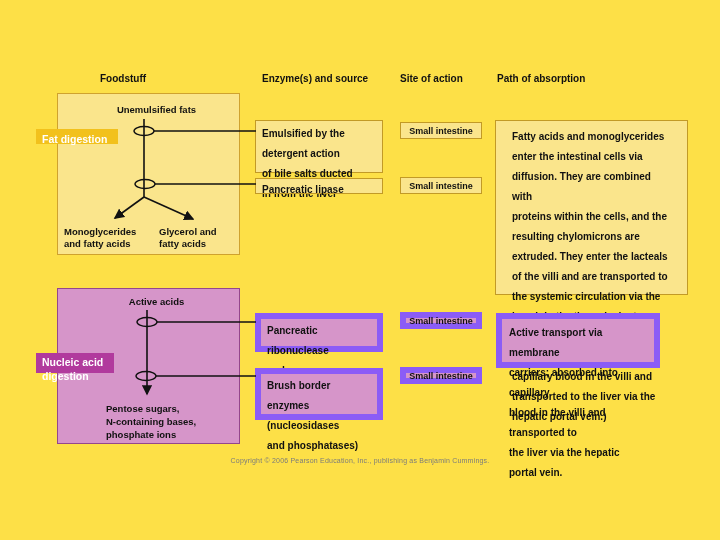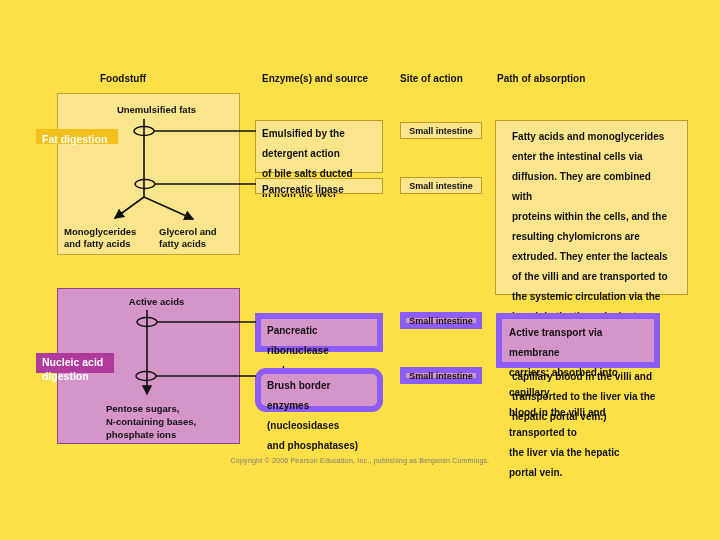--- a/index.html
+++ b/index.html
@@ -149,21 +149,21 @@
   <div class="abs section-label label-nucleic" style="left:36px; top:313px; width:78px; height:20px; padding:2px 6px;margin-top:40px;">Nucleic acid
 digestion</div>
 
   <div class="abs nodetext" style="left:106px; top:402px; line-height:13px;">Pentose sugars,
 N-containing bases,
 phosphate ions</div>
 
   <div class="abs box-pink boxtext" style="left:255px; top:313px; width:128px; height:39px; padding-top:2px;">Pancreatic
 ribonuclease
 and deoxyribonuclease</div>
-  <div class="abs box-pink boxtext" style="left:255px; top:368px; width:128px; height:44px; padding-top:2px;border-radius:11px;">Brush border
+  <div class="abs box-pink boxtext" style="left:255px; top:368px; width:128px; height:52px; padding-top:2px;">Brush border
 enzymes
 (nucleosidases
 and phosphatases)</div>
 
   <div class="abs box-pink sitebox" style="left:400px; top:312px; width:82px; height:17px;">Small intestine</div>
   <div class="abs box-pink sitebox" style="left:400px; top:367px; width:82px; height:17px;">Small intestine</div>
 
   <div class="abs box-pink boxtext" style="left:496px; top:313px; width:164px; height:55px; padding:4px 7px;">Active transport via membrane
 carriers; absorbed into capillary
 blood in the villi and transported to

